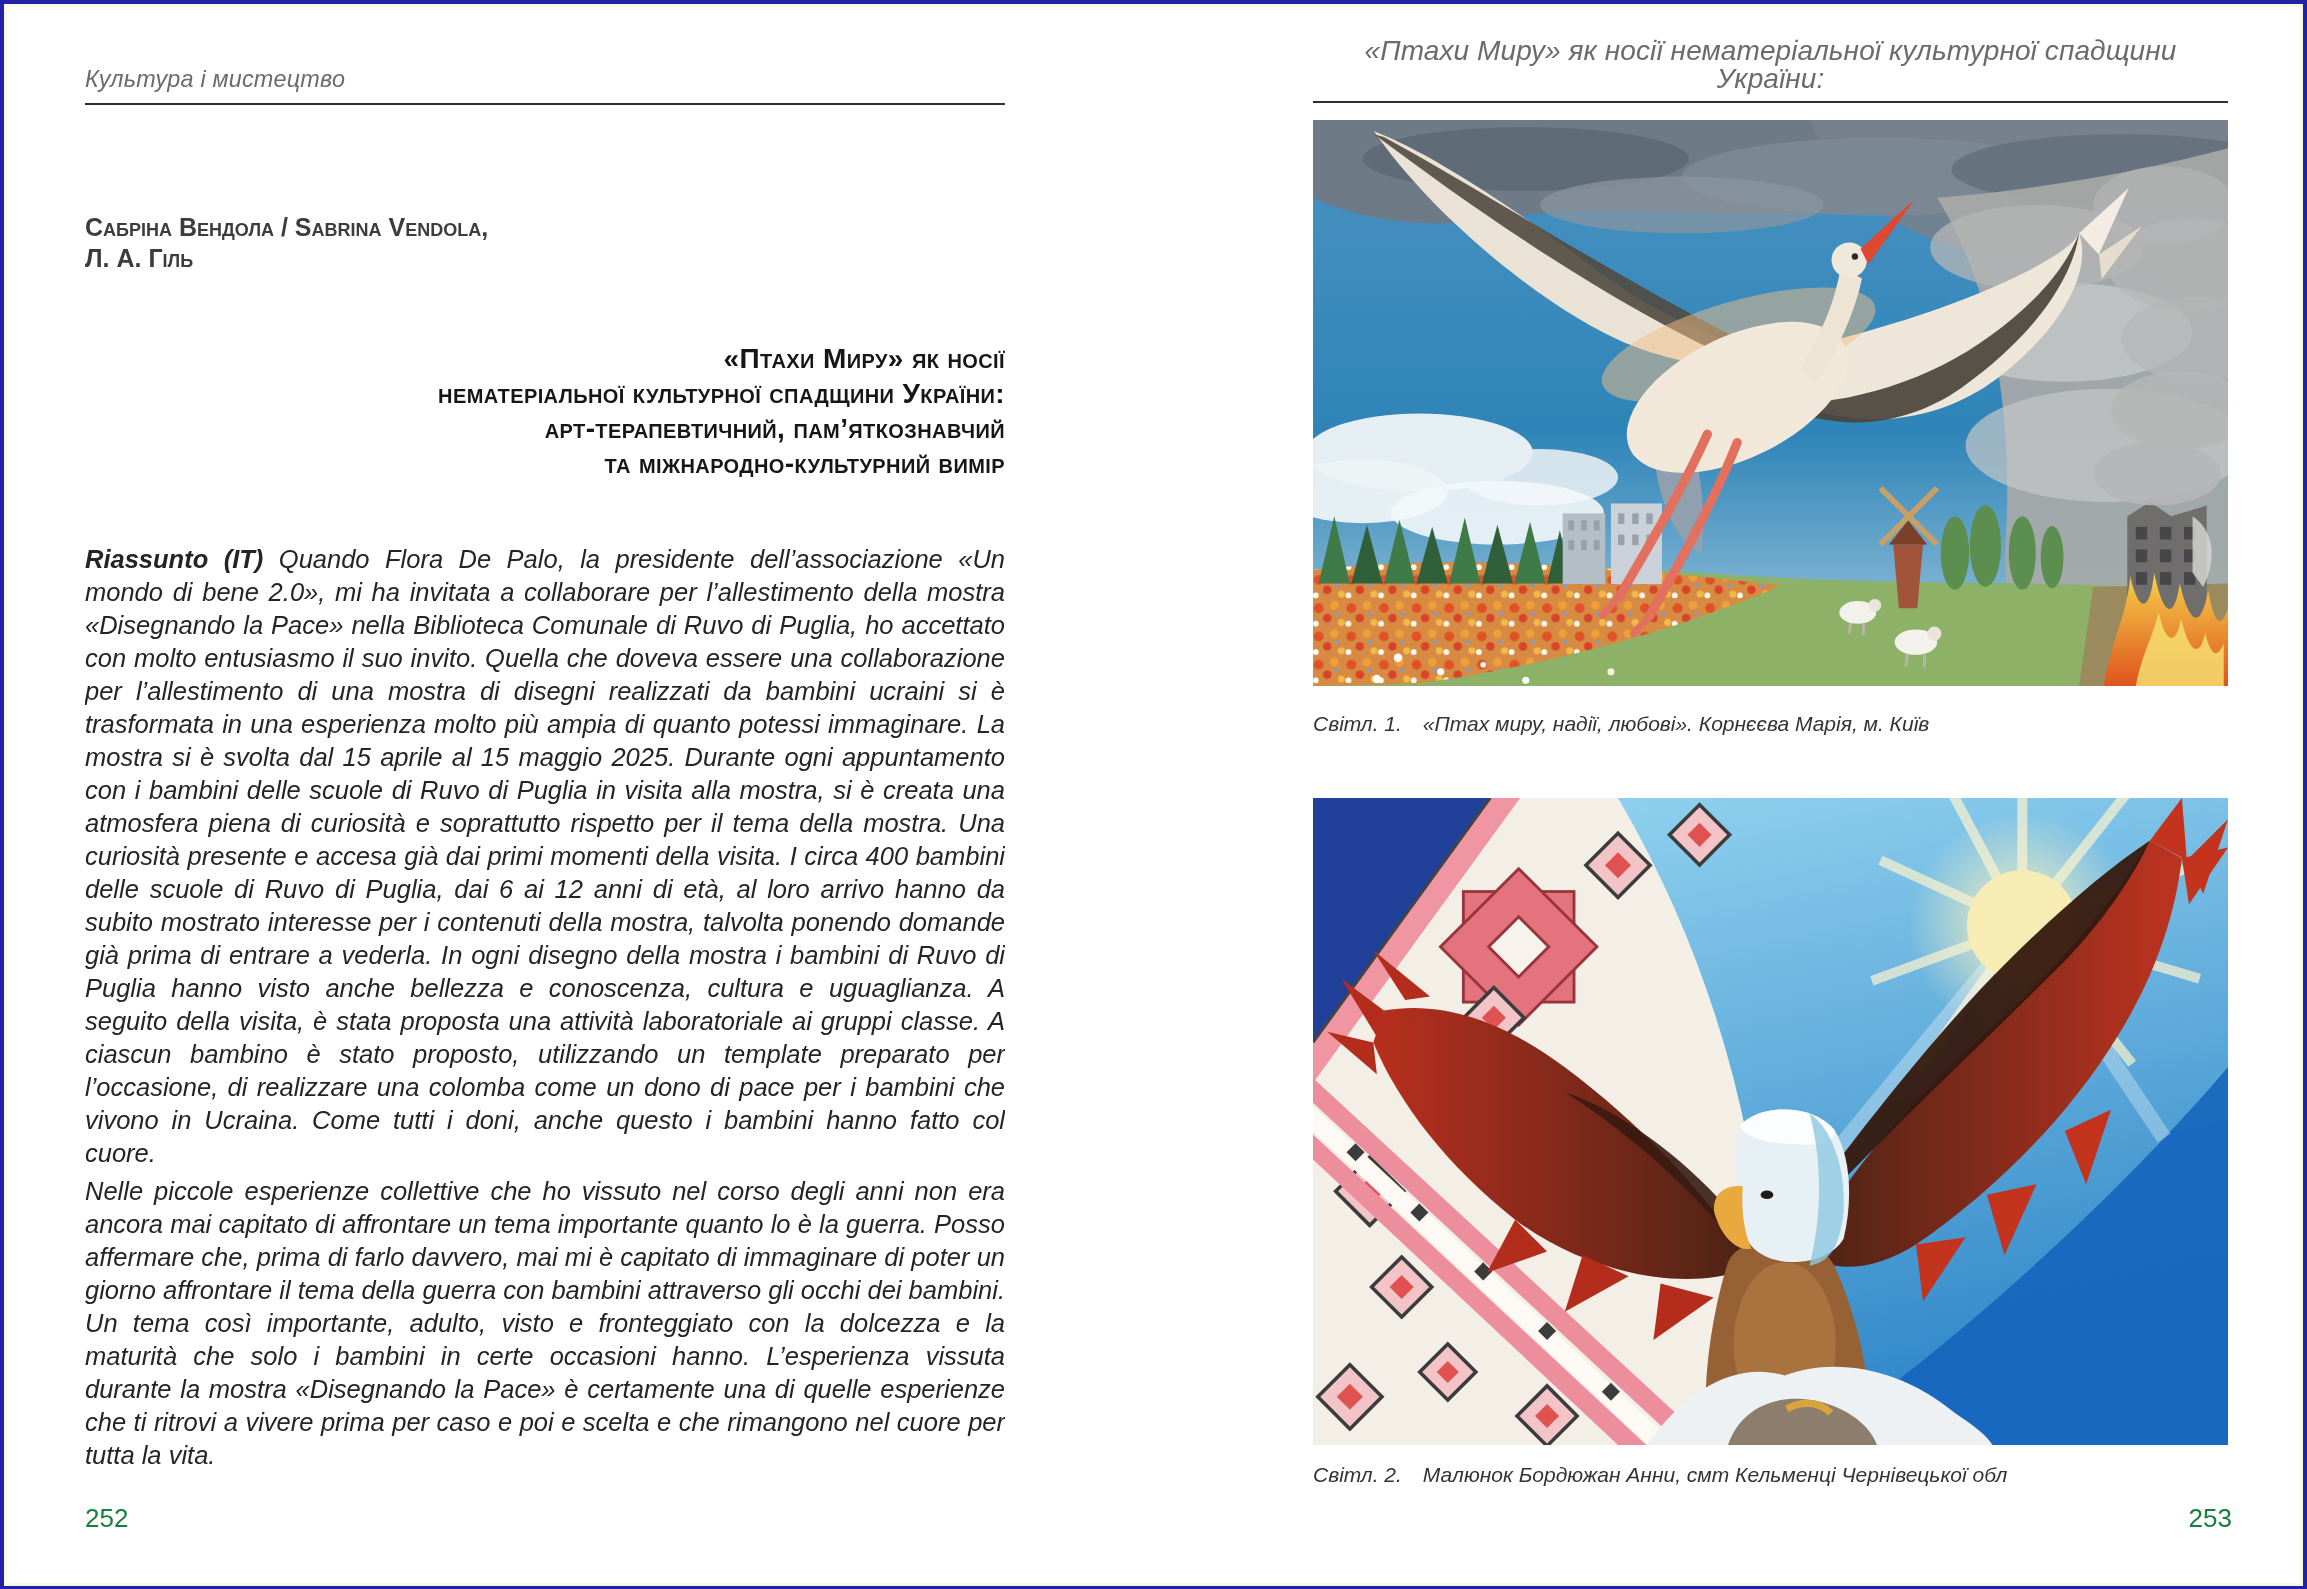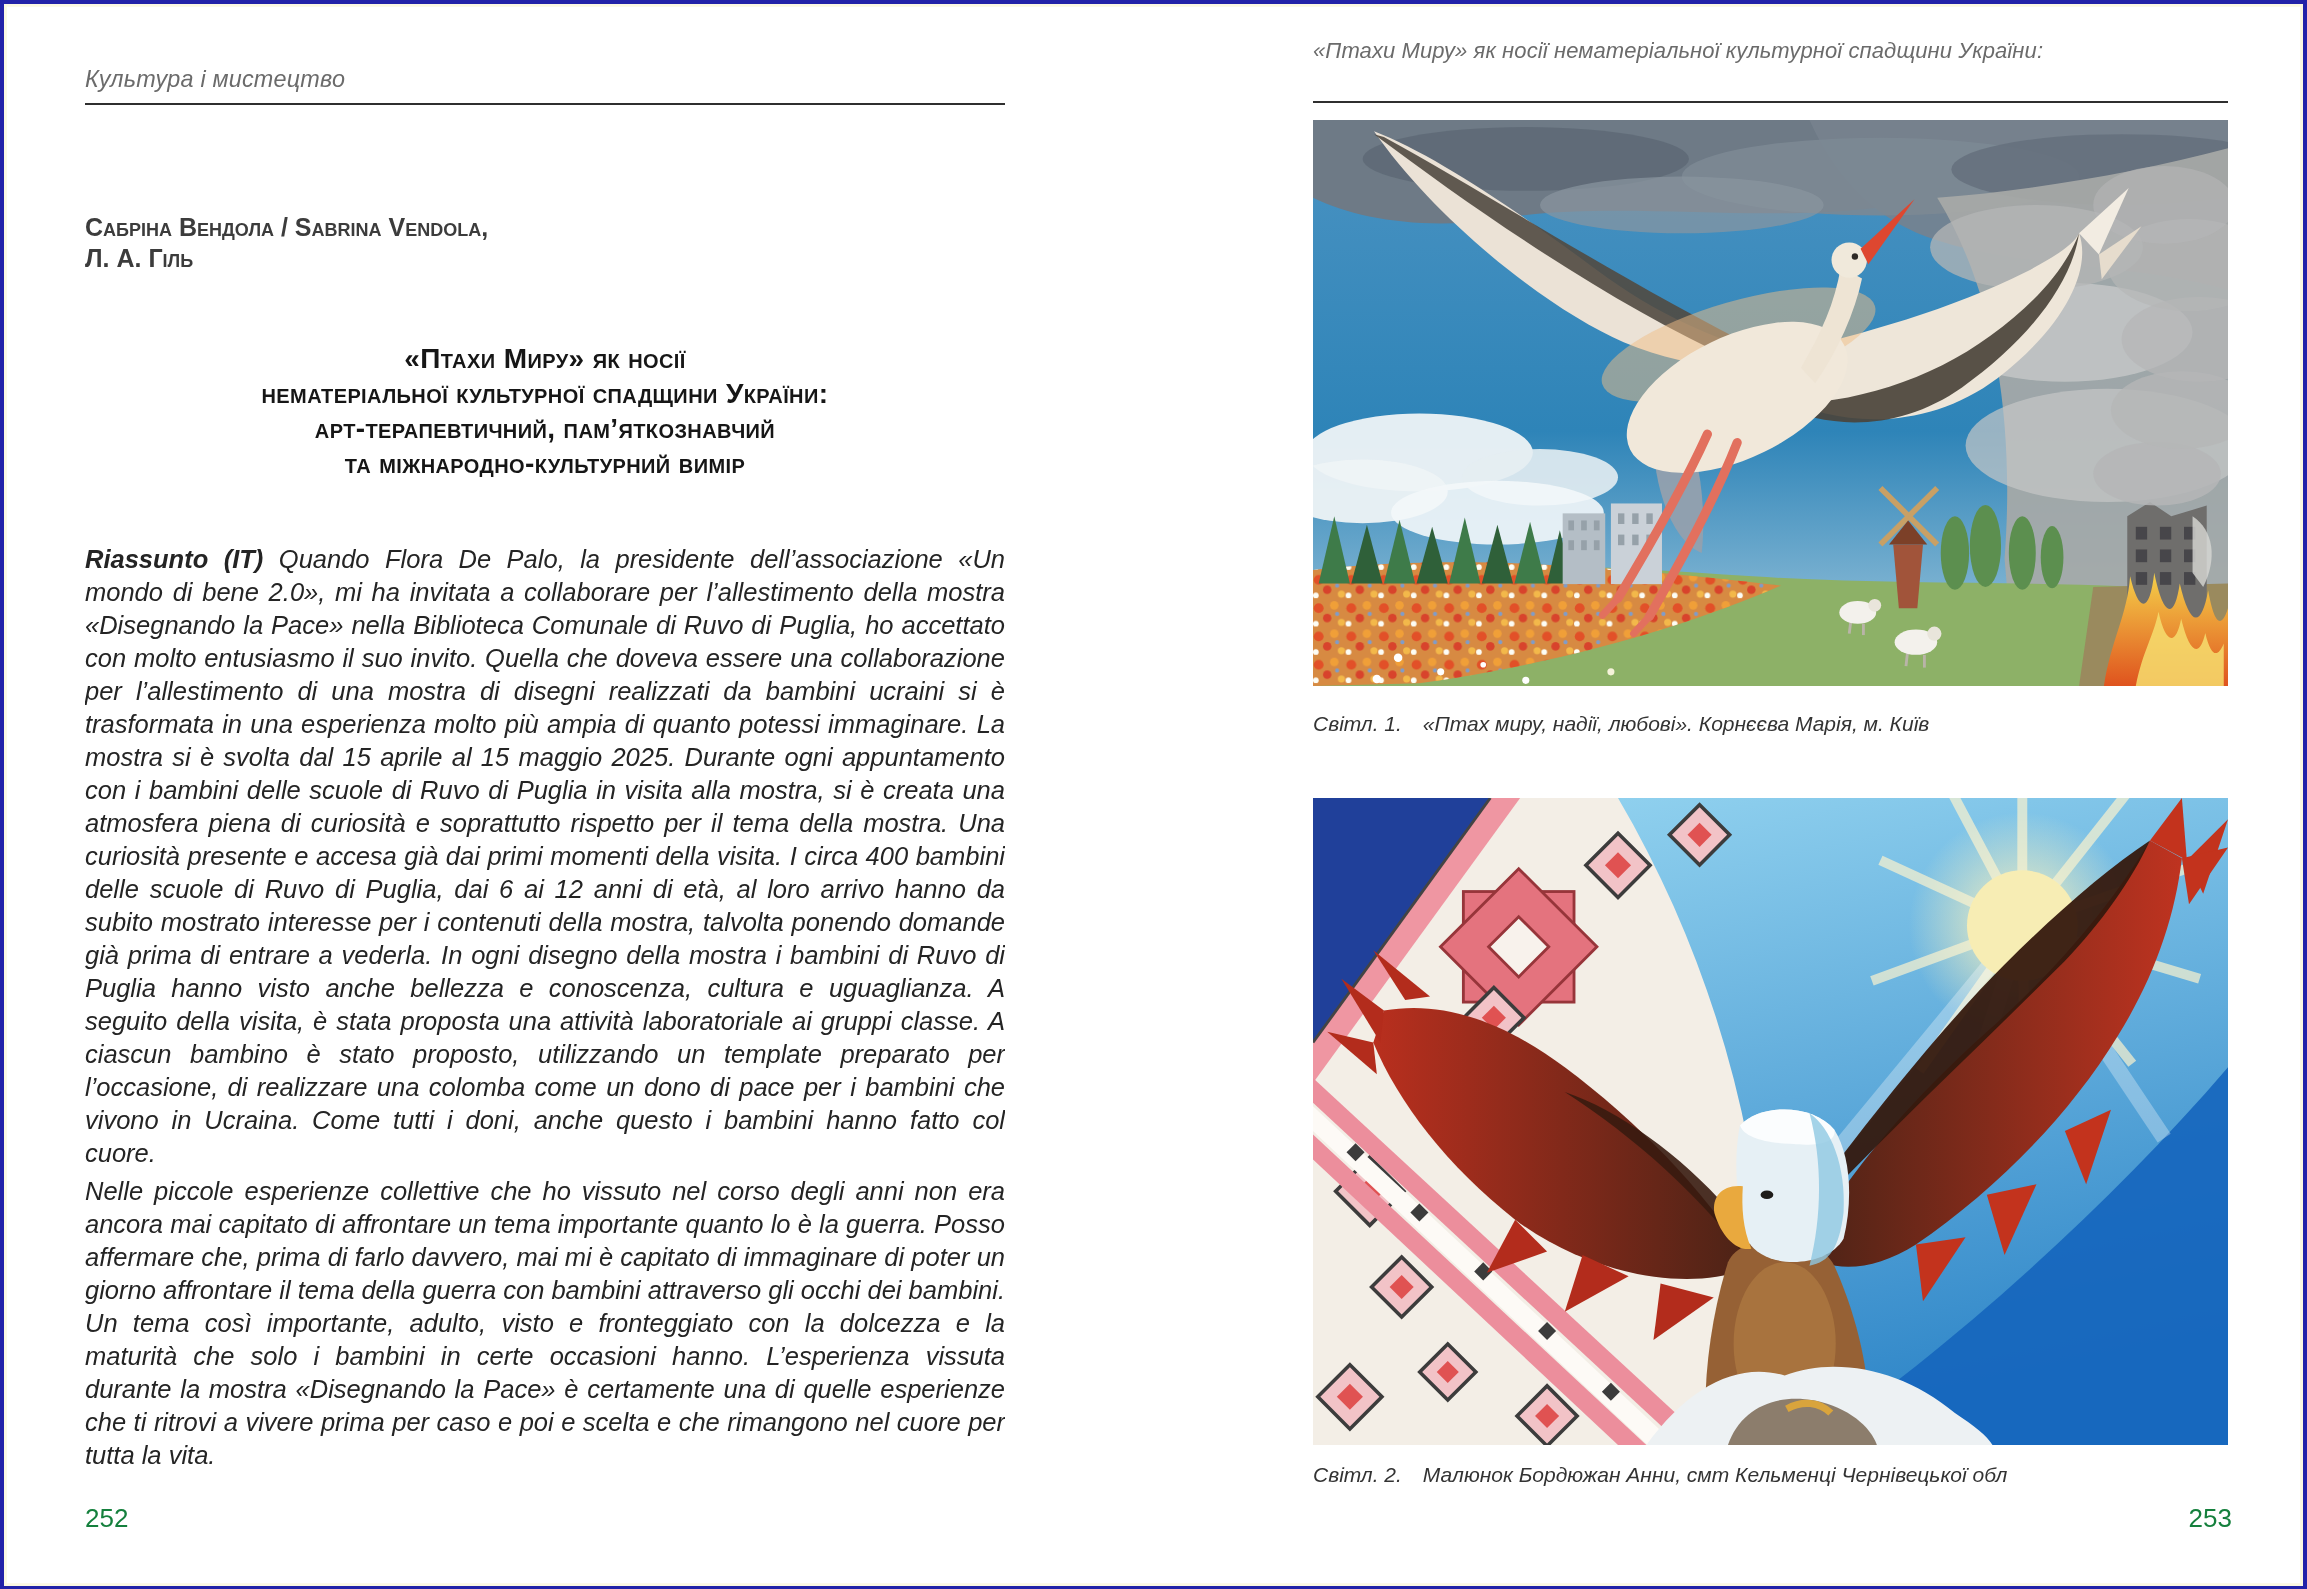--- a/index.html
+++ b/index.html
@@ -15,31 +15,31 @@
   }
   .running-head-left{
     position:absolute;left:81px;top:62px;width:920px;
     font-size:23.4px;font-style:italic;color:#6b6b6b;letter-spacing:0.2px;
   }
   .rule{position:absolute;height:2.1px;background:#2f2f2f;}
   .rule-left{left:81px;top:99px;width:920px;}
   .rule-right{left:1309px;top:97px;width:915px;}
   .running-head-right{
     position:absolute;left:1309px;top:33px;width:915px;
-    text-align:left;font-size:22px;line-height:28px;
+    text-align:center;font-size:28px;line-height:28px;
     font-style:italic;color:#6b6b6b;letter-spacing:0.1px;
   }
   .authors{
     position:absolute;left:81px;top:208px;width:920px;
     text-align:left;font-weight:bold;
     font-variant:small-caps;font-size:25px;line-height:31px;color:#3c3c3c;
   }
   .article-title{
     position:absolute;left:81px;top:337px;width:920px;margin:0;
-    text-align:center;font-weight:bold;font-variant:small-caps;
+    text-align:right;font-weight:bold;font-variant:small-caps;
     font-size:28px;line-height:35px;color:#161616;letter-spacing:0.4px;
   }
   .body-text{
     position:absolute;left:81px;top:539px;width:920px;height:957px;
     overflow:hidden;
     font-size:25.5px;line-height:33px;font-style:italic;color:#242424;
     text-align:justify;
   }
   .body-text p{margin:0;}
   .body-text p + p{margin-top:5px;}

